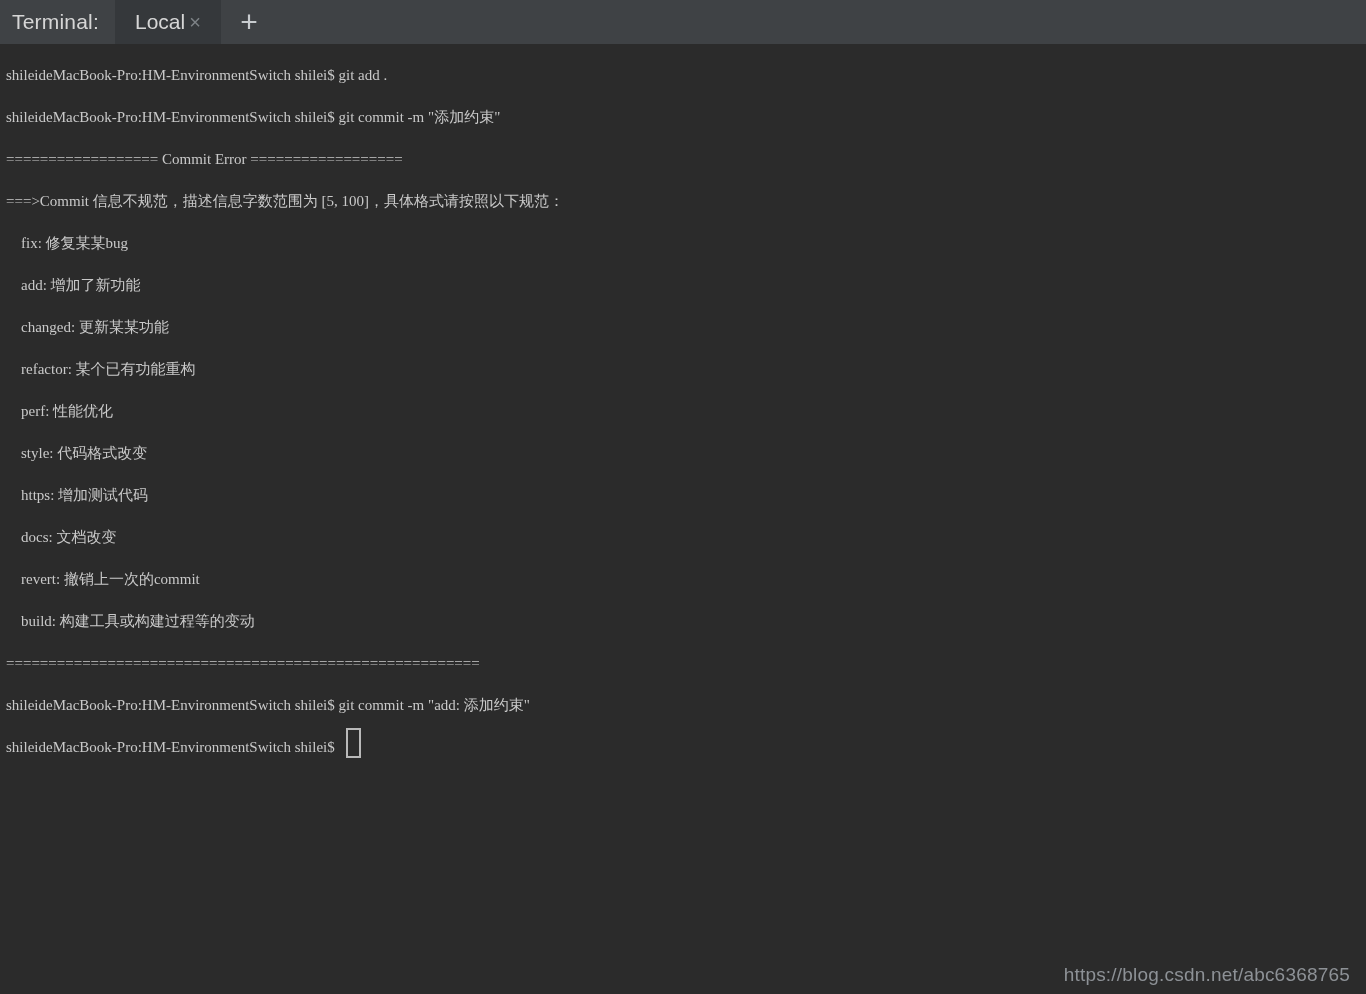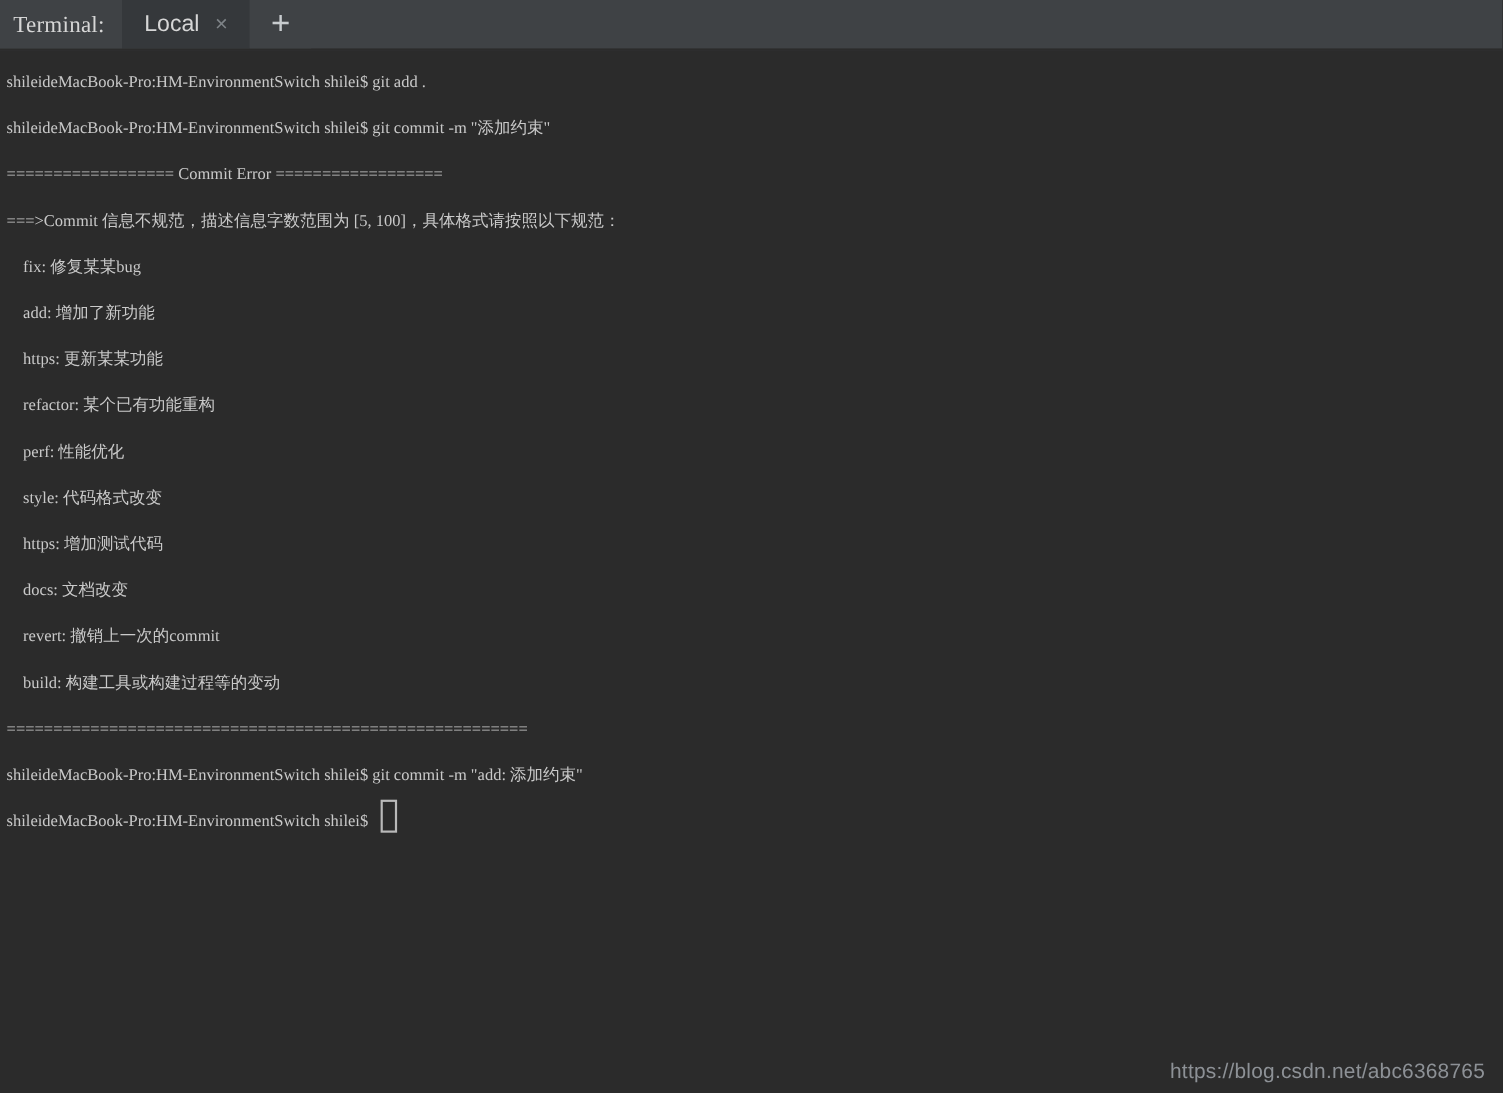--- a/index.html
+++ b/index.html
@@ -22,29 +22,29 @@
     display: flex;
     align-items: stretch;
     box-sizing: border-box;
     border-bottom: 2px solid #2b2b2b;
   }
   .tabbar-label {
     display: flex;
     align-items: center;
     padding: 0 16px 0 12px;
     color: #d6d6d6;
-    font-family: Liberation Serif, serif;
+    font-family: Liberation Sans, sans-serif;
     font-size: 21px;
     letter-spacing: .2px;
     background: #3f4245;
   }
   .tab {
     display: flex;
     align-items: center;
-    gap: 14px;
+    gap: 4px;
     padding: 0 20px;
     background: #35383b;
     color: #d6d6d6;
     font-family: "Liberation Sans", sans-serif;
     font-size: 21px;
     cursor: default;
   }
   .tab-close {
     color: #7e8387;
     font-size: 20px;
@@ -112,21 +112,21 @@
   <div class="tab-add">+</div>
 </div>
 
 <div class="terminal">
   <div class="line">shileideMacBook-Pro:HM-EnvironmentSwitch shilei$ git add .</div>
   <div class="line">shileideMacBook-Pro:HM-EnvironmentSwitch shilei$ git commit -m "添加约束"</div>
   <div class="line">================== Commit Error ==================</div>
   <div class="line">===&gt;Commit 信息不规范，描述信息字数范围为 [5, 100]，具体格式请按照以下规范：</div>
   <div class="line">    fix: 修复某某bug</div>
   <div class="line">    add: 增加了新功能</div>
-  <div class="line">    https: 更新某某功能</div>
+  <div class="line">    changed: 更新某某功能</div>
   <div class="line">    refactor: 某个已有功能重构</div>
   <div class="line">    perf: 性能优化</div>
   <div class="line">    style: 代码格式改变</div>
   <div class="line">    https: 增加测试代码</div>
   <div class="line">    docs: 文档改变</div>
   <div class="line">    revert: 撤销上一次的commit</div>
   <div class="line">    build: 构建工具或构建过程等的变动</div>
   <div class="line">========================================================</div>
   <div class="line">shileideMacBook-Pro:HM-EnvironmentSwitch shilei$ git commit -m "add: 添加约束"</div>
   <div class="line"><span>shileideMacBook-Pro:HM-EnvironmentSwitch shilei$ </span><span class="cursor-box"></span></div>

